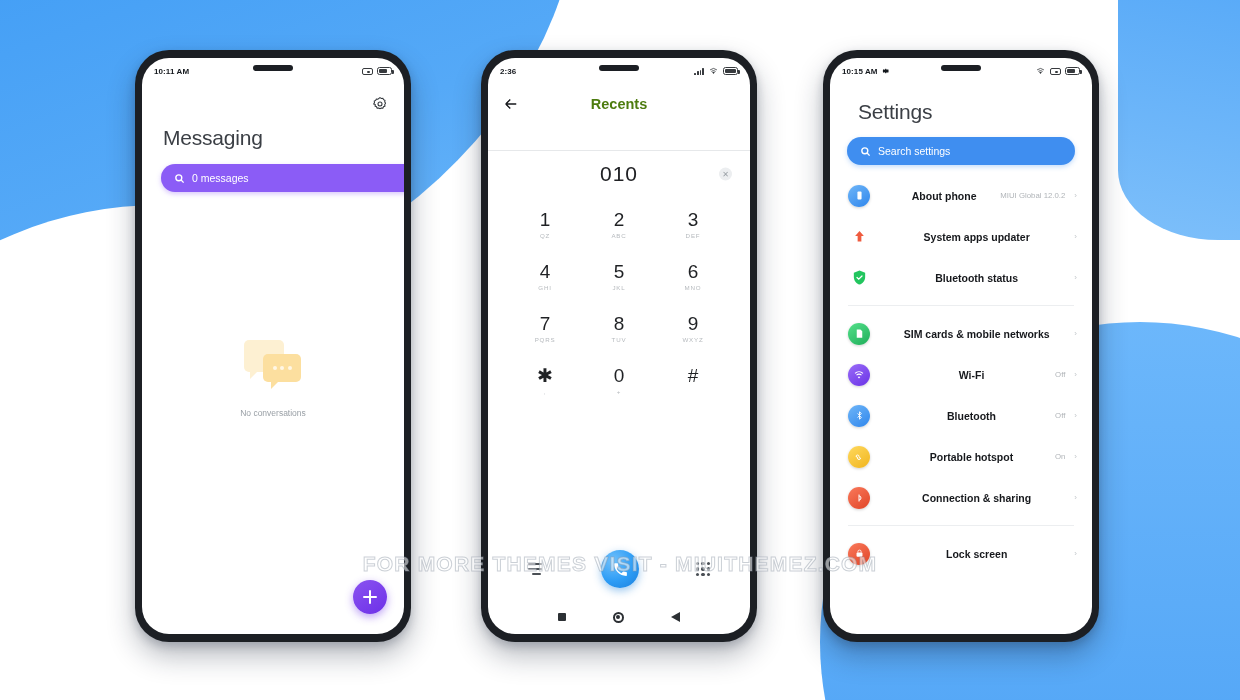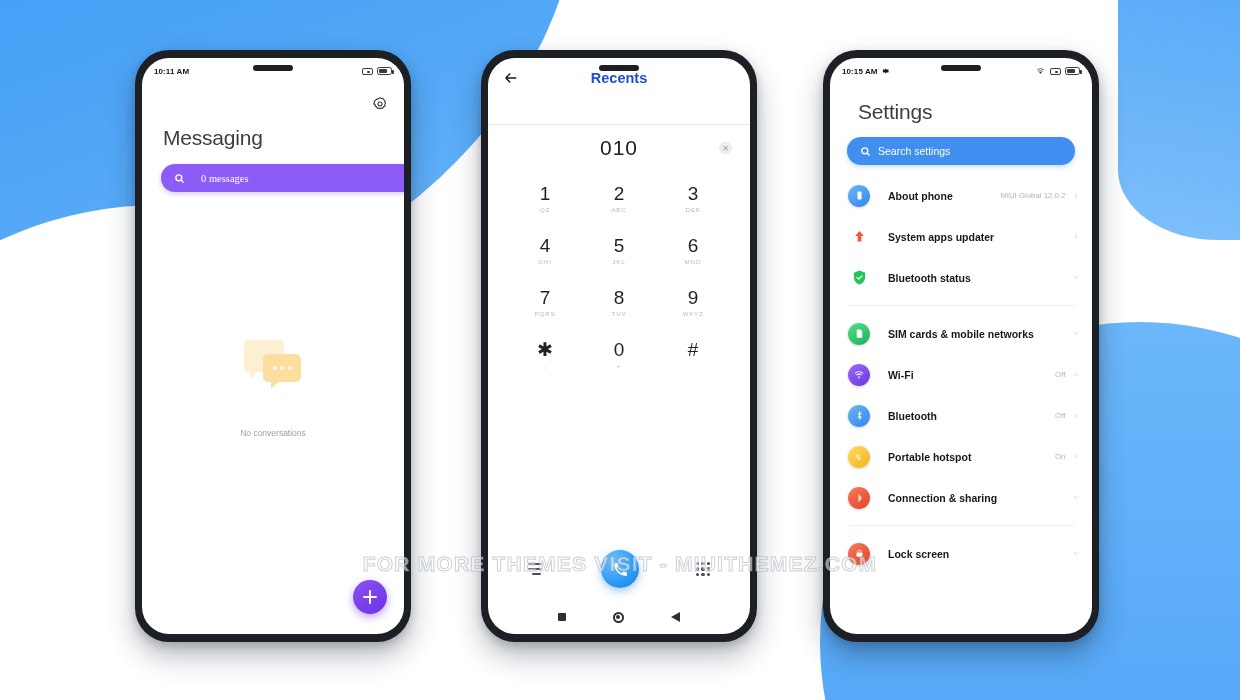--- a/index.html
+++ b/index.html
@@ -112,25 +112,24 @@
   .msg-title {
     position: absolute; left: 21px; top: 68px;
     font-size: 21px; color: #3b3f45; font-weight: 400;
     letter-spacing: -.2px;
   }
   .msg-search {
     position: absolute; left: 19px; top: 106px;
     width: 256px; height: 28px;
     background: #8b5cf6;
     border-radius: 16px;
-    display: flex; align-items: center; gap: 16px;
+    display: flex; align-items: center; gap: 7px;
     padding: 0 13px;
     box-shadow: 0 2px 5px rgba(139,92,246,.35);
     cursor: pointer;
-    font-family: Liberation Serif, serif;
   }
   .msg-search .lbl { color:#fff; font-size: 10.5px; font-weight: 500; }
   .msg-empty {
     position: absolute; left: 0; right: 0; top: 282px;
     display: flex; flex-direction: column; align-items: center;
   }
   .bubble-art { position: relative; width: 62px; height: 52px; }
   .bub-back {
     position: absolute; left: 2px; top: 0;
     width: 40px; height: 32px; background: #fdf0d2;
@@ -144,21 +143,21 @@
     position: absolute; left: 21px; top: 14px;
     width: 38px; height: 28px; background: #fcdf9f;
     border-radius: 5px;
     display:flex; align-items:center; justify-content:center; gap:3.5px;
   }
   .bub-front::after {
     content:""; position:absolute; left:8px; bottom:-7px;
     border-left: 8px solid #fcdf9f; border-bottom: 8px solid transparent;
   }
   .bub-front span { width:4px; height:4px; border-radius:50%; background:#fff7e6; display:block;}
-  .msg-empty .txt { margin-top: 36px; font-size: 8.5px; color: #9aa0a6; }
+  .msg-empty .txt { margin-top: 16px; font-size: 8.5px; color: #9aa0a6; }
   .fab {
     position: absolute; right: 17px; bottom: 20px;
     width: 34px; height: 34px; border-radius: 50%;
     background: linear-gradient(145deg,#8a52f0,#6d30e8);
     box-shadow: 0 3px 8px rgba(109,48,232,.45);
     display: flex; align-items: center; justify-content: center;
     cursor: pointer;
   }
   .fab::before, .fab::after {
     content:""; position:absolute; background:#fff; border-radius:1px;
@@ -167,21 +166,21 @@
   .fab::after  { width: 2px; height: 14px; }
 
   
   .dial-header {
     position: relative; height: 40px;
     display: flex; align-items: center; padding: 0 14px;
   }
   .dial-back { width: 18px; height: 18px; cursor: pointer; }
   .dial-title {
     position:absolute; left:0; right:0; text-align:center;
-    font-size: 14.5px; font-weight: bold; color: #1d4ed8;
+    font-size: 14.5px; font-weight: bold; color: #4d7c0f;
   }
   .dial-actions { padding: 12px 19px 0 19px; display:flex; flex-direction:column; gap: 26px;}
   .dial-actions a {
     font-size: 10.5px; color: #3f7fbf; font-weight: 600; text-decoration: none; cursor: pointer;
   }
   .dial-divider { margin-top: 26px; height: 1px; background: #e6e8ea; }
   .dial-number-row {
     position: relative; height: 46px;
     display: flex; align-items: center; justify-content: center;
   }
@@ -234,20 +233,21 @@
     display: flex; align-items: center; gap: 7px; padding: 0 13px;
     box-shadow: 0 2px 5px rgba(63,142,240,.30);
     cursor: pointer;
   }
   .set-search .lbl { color: #ffffff; font-size: 10.5px; font-weight: 500; }
   .set-list { margin-top: 10px; }
   .set-row {
     display: flex; align-items: center;
     height: 41px; padding: 0 15px 0 18px;
     cursor: pointer;
+    text-align: center;
   }
   .set-ic {
     width: 22px; height: 22px; border-radius: 50%;
     display: flex; align-items: center; justify-content: center;
     flex: 0 0 auto;
     box-shadow: 0 1px 3px rgba(0,0,0,.18);
   }
   .set-label { margin-left: 18px; font-size: 10.5px; color: #16181c; font-weight: bold; flex: 1 1 auto;}
   .set-value { font-size: 7.8px; color: #b0b4b8; margin-right: 9px; }
   .set-chev { font-size: 8px; color: #c2c6ca; line-height:1; }
@@ -323,20 +323,41 @@
       </div>
 
       <div class="fab"></div>
     </div>
   </div>
 
   <div class="phone" id="phone-dialer">
     <div class="screen">
       <div class="notch-bar"></div>
 
+      <div class="statusbar">
+        <div class="left">
+          <span>2:36</span>
+        </div>
+        <div class="right">
+          <span class="ic ic-signal">
+              <i></i>
+              <i></i>
+              <i></i>
+              <i></i>
+            </span>
+          <svg class="ic ic-wifi" viewBox="0 0 24 20">
+            <path d="M12 17.5l-3.4-4.2a5.4 5.4 0 016.8 0z" fill="#14181d"></path>
+            <path d="M3.5 7.2a13 13 0 0117 0" stroke="#14181d" stroke-width="2" fill="none"></path>
+            <path d="M6.6 11a9 9 0 0110.8 0" stroke="#14181d" stroke-width="2" fill="none"></path>
+          </svg>
+          <span class="ic ic-batt">
+            <span class="fill" style="width:11px"></span>
+          </span>
+        </div>
+      </div>
 
       <div class="dial-header">
         <svg class="dial-back" viewBox="0 0 24 24" fill="none" stroke="#16181c" stroke-width="1.8">
           <path d="M19 12H5M5 12l6-6M5 12l6 6"></path>
         </svg>
         <div class="dial-title">Recents</div>
       </div>
 
 
       <div class="dial-divider"></div>

